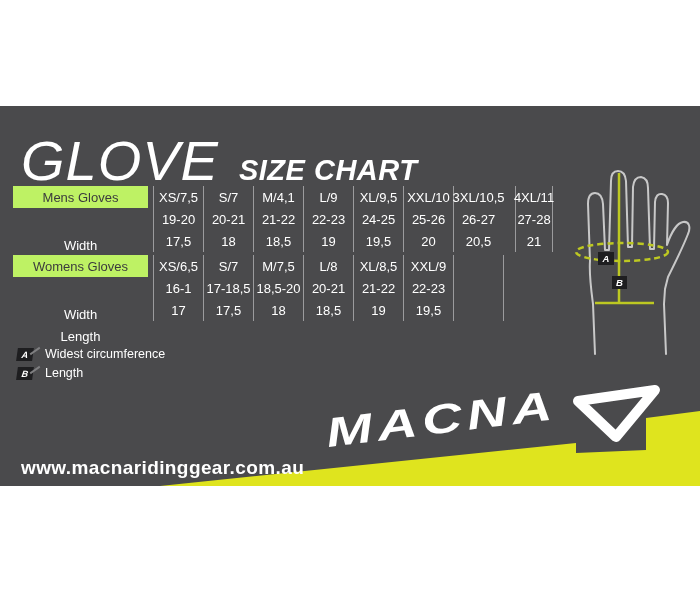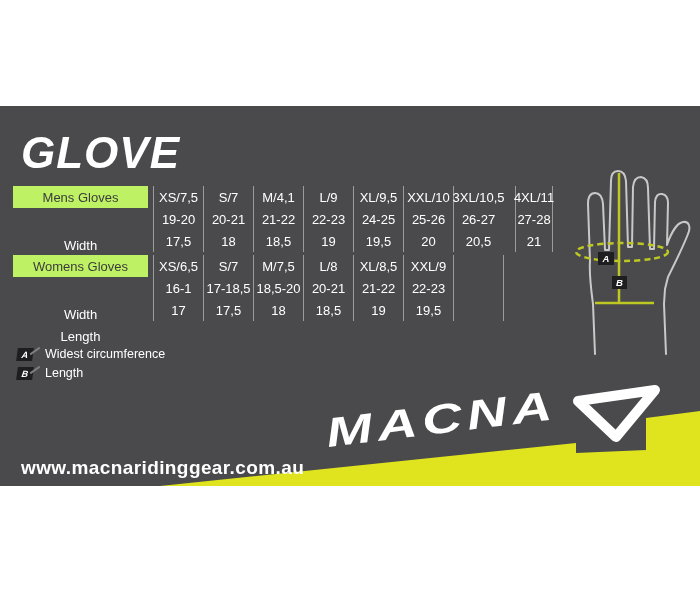--- a/index.html
+++ b/index.html
@@ -9,21 +9,21 @@
   }
   .panel {
     position:absolute; left:0; top:106px; width:700px; height:380px;
     background:#4a4a4c; overflow:hidden;
   }
   
   .title-row {
     position:absolute; left:21px; top:22px; display:flex; align-items:baseline;
     gap:20px; color:#ffffff; font-style:italic; white-space:nowrap;
   }
-  .title-main { font-size:44px; font-weight:700; letter-spacing:1px; }
+  .title-main { font-size:56px; font-weight:400; letter-spacing:1px; }
   .title-sub  { font-size:29px; font-weight:700; letter-spacing:0.5px; }
   
   .size-table {
     position:absolute; left:13px; display:grid;
     grid-template-columns:140px repeat(8,50px); grid-auto-rows:22px;
     color:#ffffff; font-size:13px;
   }
   .size-table.mens   { top:80px; }
   .size-table.womens { top:149px; }
   .st-cell {
@@ -57,20 +57,21 @@
   .glove-svg  { position:absolute; left:558px; top:50px; }
   .bottom-svg { position:absolute; left:0; top:274px; }
 </style>
 </head>
 <body>
 
 <div class="panel">
 
   <div class="title-row">
     <span class="title-main">GLOVE</span>
+    <span class="title-sub">SIZE CHART</span>
   </div>
 
   <div class="size-table mens">
     <div class="st-first">
       <div class="st-headerbox">Mens Gloves</div>
     </div>
     <div class="st-cell">XS/7,5</div>
     <div class="st-cell">S/7</div>
     <div class="st-cell">M/4,1</div>
     <div class="st-cell">L/9</div>

